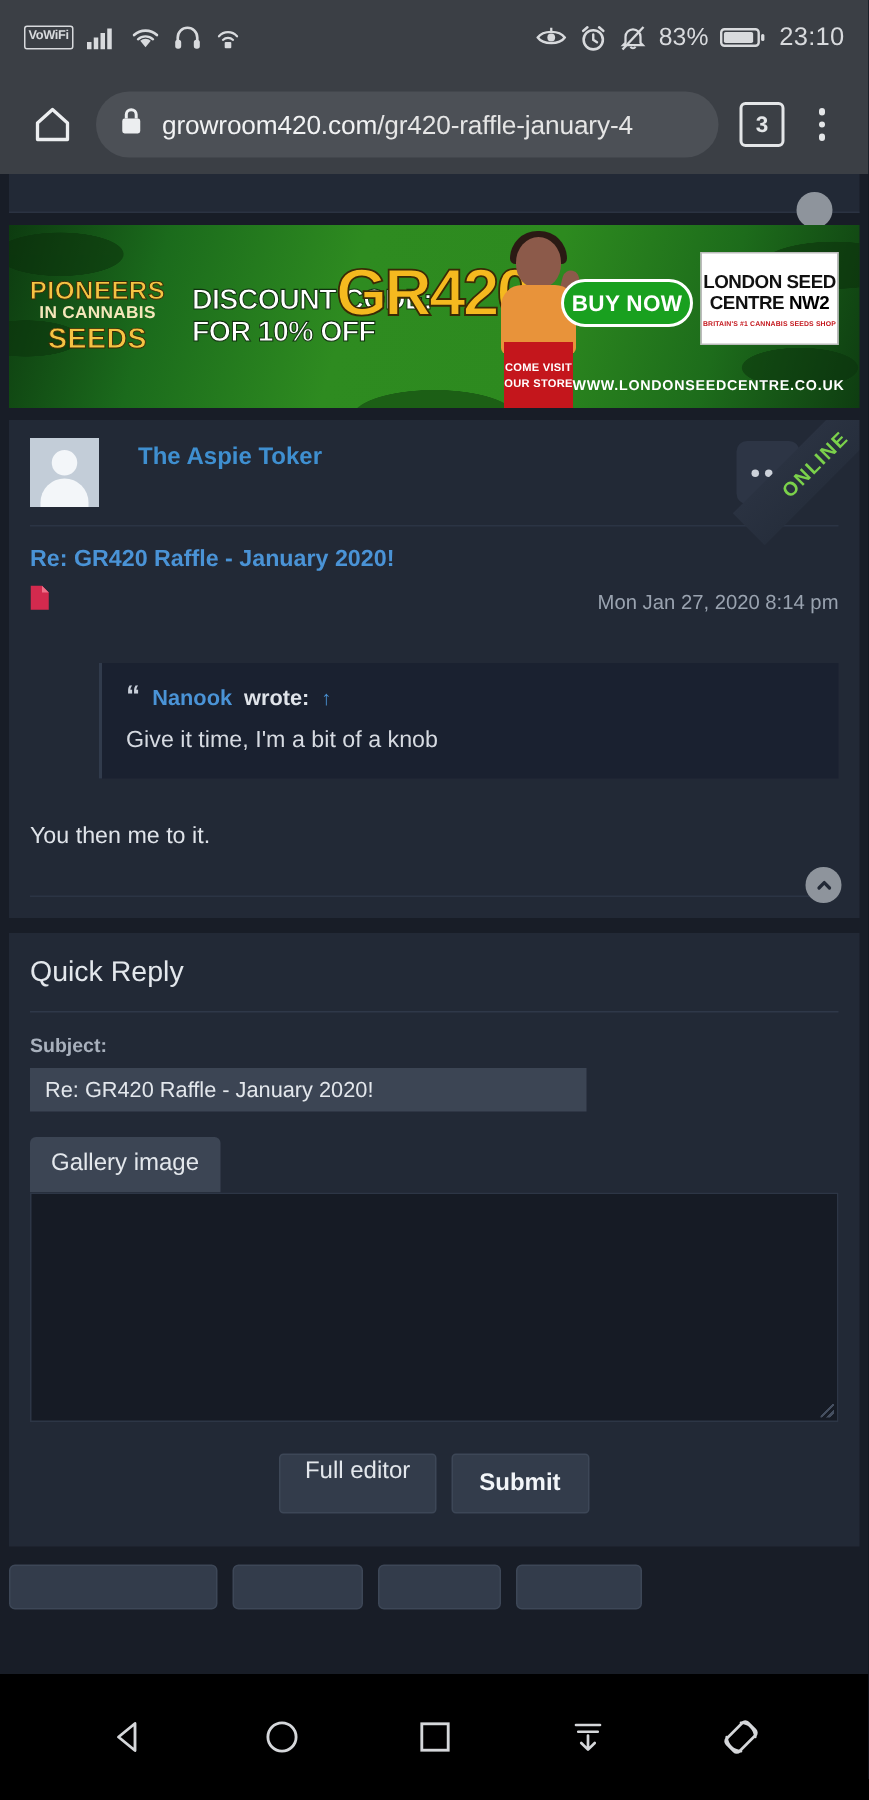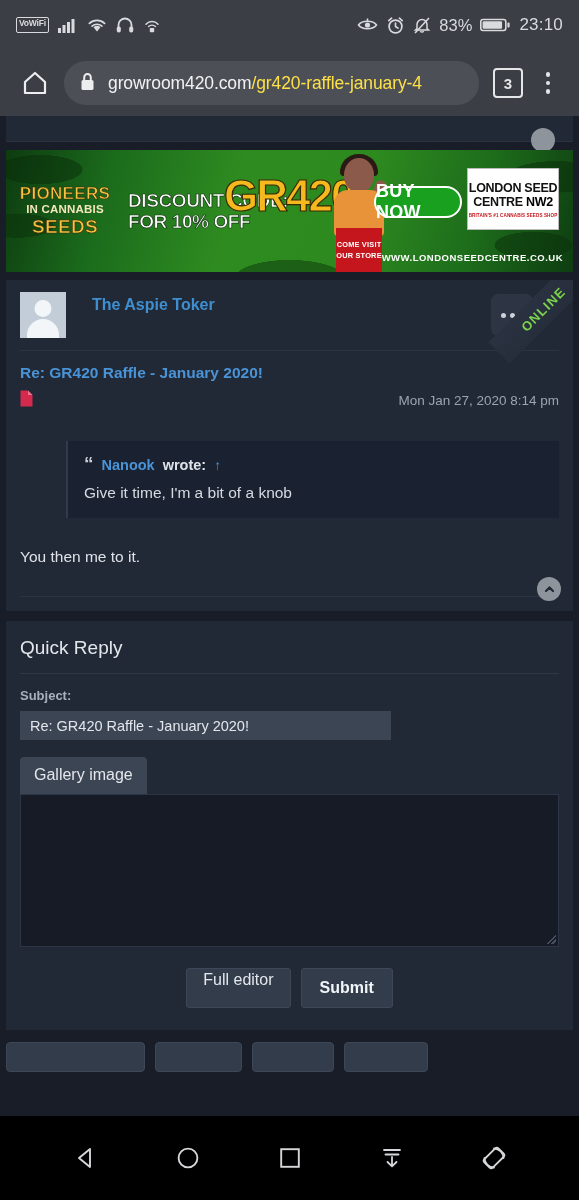--- a/index.html
+++ b/index.html
@@ -44,21 +44,21 @@
     background: #4c5056; border-radius: 22px;
     display: flex; align-items: center;
     padding: 0 16px; gap: 13px;
     overflow: hidden; min-width: 0;
   }
   .lock-ico { flex: none; }
   .url-text {
     font-size: 17.5px; white-space: nowrap; overflow: hidden;
     color: #f1f2f3; letter-spacing: -0.1px;
   }
-  .url-text .path { color: #fde047; }
+  .url-text .path { color: #e5e5e5; }
   .tab-count {
     width: 30px; height: 30px; flex: none;
     border: 2.2px solid #e4e6e8; border-radius: 4px;
     display: flex; align-items: center; justify-content: center;
     font-size: 15px; font-weight: bold; color: #e4e6e8;
     margin-left: 6px;
   }
   .kebab { width: 34px; height: 40px; flex: none; display: flex; flex-direction: column;
            align-items: center; justify-content: center; gap: 4px; }
   .kebab i { width: 4.5px; height: 4.5px; border-radius: 50%; background: #e4e6e8; display: block; }
@@ -127,21 +127,21 @@
     position: absolute; z-index: 5; left: 330px; top: 78px;
     width: 46px; height: 44px; background: #c4161c;
     color: #fff; font-size: 7.4px; font-weight: bold; line-height: 1.5;
     display: flex; flex-direction: column; align-items: center; justify-content: center;
     text-align: center; letter-spacing: 0.2px;
   }
   .ad-buy {
     position: absolute; z-index: 5; left: 368px; top: 36px;
     width: 88px; height: 32px; border-radius: 16px;
     background: #19a01f; border: 2.5px solid #ffffff;
-    color: #fff; font-weight: bold; font-size: 18px;
+    color: #fff; font-weight: bold; font-size: 15px;
     display: flex; align-items: center; justify-content: center;
     letter-spacing: 0.2px;
   }
   .ad-lsc {
     position: absolute; z-index: 5; right: 14px; top: 18px;
     width: 92px; height: 62px; background: #ffffff;
     border: 1px solid #bbb;
     display: flex; flex-direction: column; align-items: center; justify-content: center;
     line-height: 1.05; padding-top: 3px;
   }

